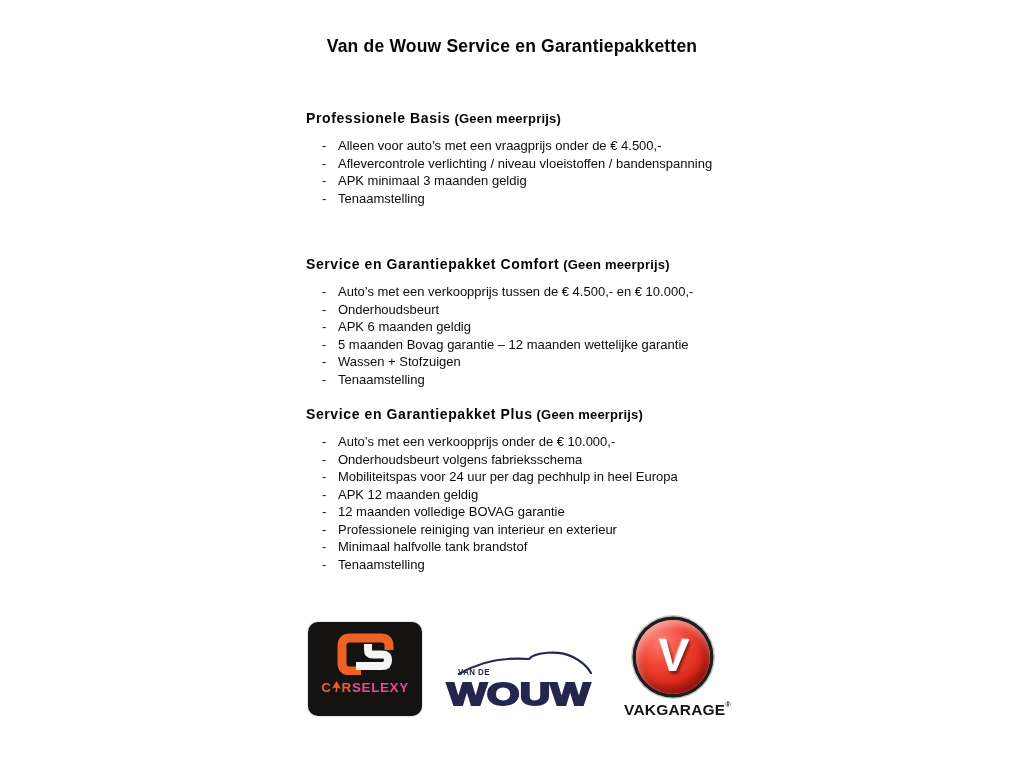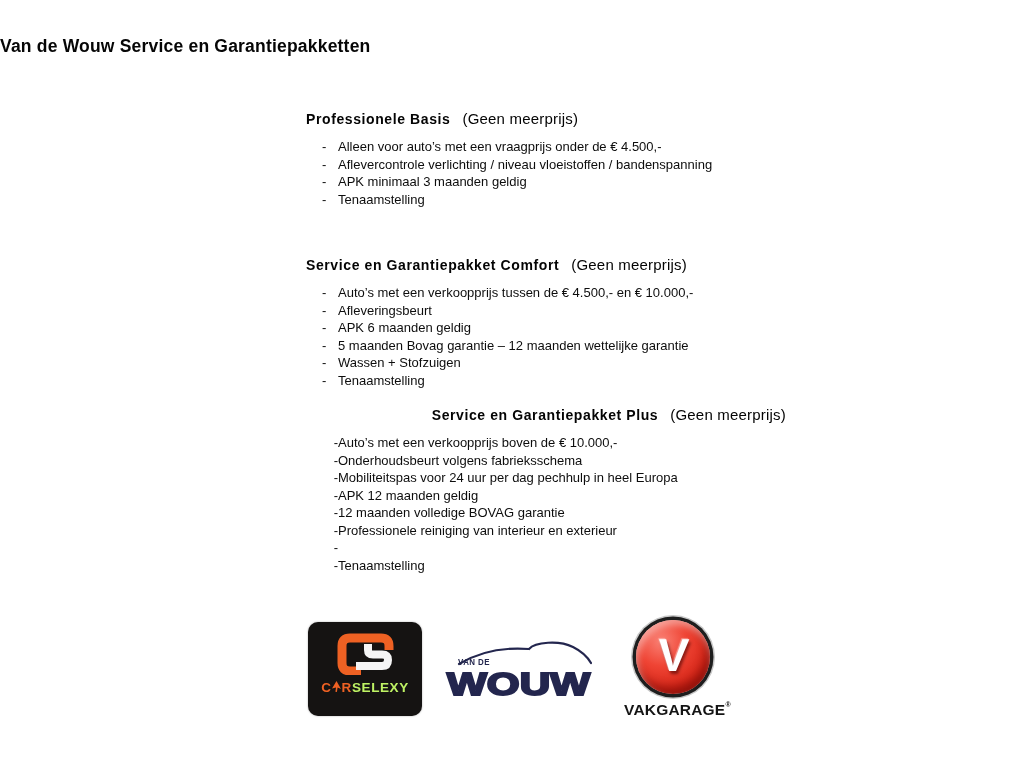--- a/index.html
+++ b/index.html
@@ -14,20 +14,21 @@
     color: #0a0a0a;
     overflow: hidden;
   }
 
   
   .doc-title {
     position: absolute;
     top: 31px;
     left: 0;
     width: 100%;
+    text-align: center;
     font-weight: bold;
     font-size: 17.5px;
     line-height: 30px;
     color: #060606;
     letter-spacing: 0.2px;
   }
 
   
   .pkg {
     position: absolute;
@@ -36,39 +37,39 @@
   }
   .pkg-h {
     margin: 0;
     font-size: 14px;
     font-weight: bold;
     color: #040404;
     letter-spacing: 0.6px;
     white-space: nowrap;
   }
   .pkg-note {
-    font-size: 15px;
-    font-weight: normal;
+    font-size: 13px;
+    font-weight: bold;
     letter-spacing: 0.2px;
-    margin-left: 12px;
+    margin-left: 4px;
   }
   .pkg-items {
     list-style: none;
     margin: 11px 0 0 16px;
     padding: 0;
     font-size: 13px;
     line-height: 17.5px;
     color: #0d0d0d;
   }
   .pkg-item { display: flex; }
   .pkg-item .dash { flex: 0 0 16px; }
 
   .sec-basis   { top: 110px; }
   .sec-comfort { top: 256px; }
-  .sec-plus    { top: 406px; text-align: right; }
+  .sec-plus    { top: 406px; }
 
   
   .logos { position: absolute; top: 620px; left: 0; width: 100%; height: 110px; }
 
   
   .carselexy {
     position: absolute;
     left: 308px; top: 2px;
     width: 114px; height: 94px;
     background: #151312;
@@ -79,25 +80,25 @@
   .cs-word {
     text-align: center;
     margin-top: 6px;
     font-weight: bold;
     font-size: 13.5px;
     letter-spacing: 0.6px;
     white-space: nowrap;
     line-height: 1;
   }
   .cs-orange { color: #ee6123; }
-  .cs-white  { color: #bef264; }
+  .cs-white  { color: #ec4899; }
   .cs-cursor { display: inline-block; vertical-align: baseline; margin: 0 0.5px; }
 
   
-  .wouw { position: absolute; left: 445px; top: 20px; width: 147px; height: 62px; }
+  .wouw { position: absolute; left: 445px; top: 30px; width: 147px; height: 62px; }
 
   
   .vak { position: absolute; left: 624px; top: 0; width: 98px; text-align: center; }
   .vak-ball {
     width: 74px; height: 74px;
     margin: 0 auto;
     border-radius: 50%;
     background: radial-gradient(circle at 34% 28%, #fa8175 0%, #ef4434 35%, #d62618 68%, #9c120a 100%);
     box-shadow:
       inset 2px 5px 7px rgba(255,255,255,0.45),
@@ -171,21 +172,21 @@
     </h2>
     <ul class="pkg-items">
 
         <li class="pkg-item">
           <span class="dash">-</span>
           <span class="txt">Auto’s met een verkoopprijs tussen de € 4.500,- en € 10.000,-</span>
         </li>
 
         <li class="pkg-item">
           <span class="dash">-</span>
-          <span class="txt">Afleveringsbeurt</span>
+          <span class="txt">Onderhoudsbeurt</span>
         </li>
 
         <li class="pkg-item">
           <span class="dash">-</span>
           <span class="txt">APK 6 maanden geldig</span>
         </li>
 
         <li class="pkg-item">
           <span class="dash">-</span>
           <span class="txt">5 maanden Bovag garantie  –  12 maanden wettelijke garantie</span>
@@ -204,21 +205,21 @@
   </section>
 
   <section class="pkg sec-plus">
     <h2 class="pkg-h">
       <span>Service en Garantiepakket Plus</span><span class="pkg-note">(Geen meerprijs)</span>
     </h2>
     <ul class="pkg-items">
 
         <li class="pkg-item">
           <span class="dash">-</span>
-          <span class="txt">Auto’s met een verkoopprijs boven de € 10.000,-</span>
+          <span class="txt">Auto’s met een verkoopprijs onder de € 10.000,-</span>
         </li>
 
         <li class="pkg-item">
           <span class="dash">-</span>
           <span class="txt">Onderhoudsbeurt volgens fabrieksschema</span>
         </li>
 
         <li class="pkg-item">
           <span class="dash">-</span>
           <span class="txt">Mobiliteitspas voor 24 uur per dag pechhulp in heel Europa</span>
@@ -234,20 +235,21 @@
           <span class="txt">12 maanden volledige BOVAG garantie</span>
         </li>
 
         <li class="pkg-item">
           <span class="dash">-</span>
           <span class="txt">Professionele reiniging van interieur en exterieur</span>
         </li>
 
         <li class="pkg-item">
           <span class="dash">-</span>
+          <span class="txt">Minimaal halfvolle tank brandstof</span>
         </li>
 
         <li class="pkg-item">
           <span class="dash">-</span>
           <span class="txt">Tenaamstelling</span>
         </li>
       </ul>
   </section>
 
   <div class="logos">

